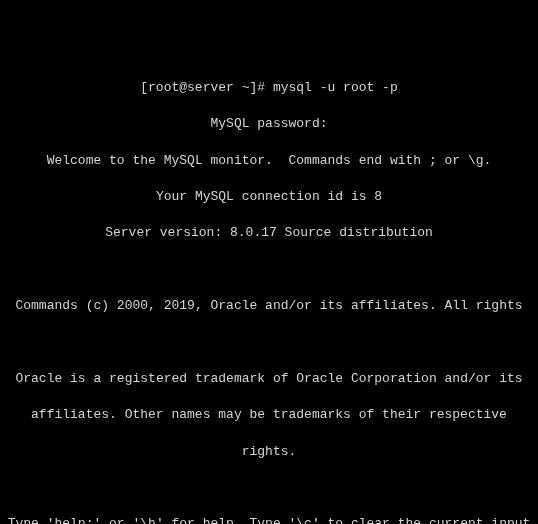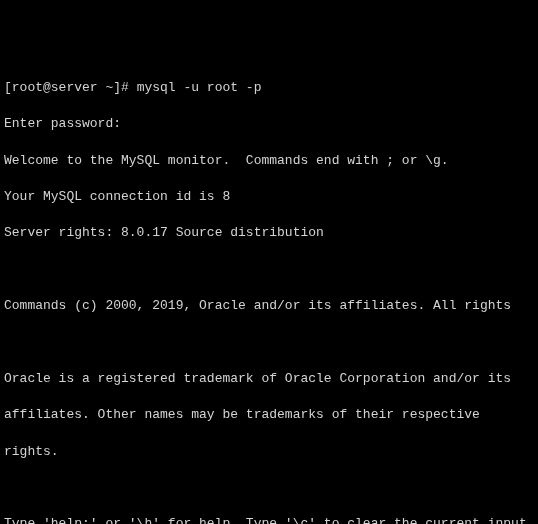--- a/index.html
+++ b/index.html
@@ -1,18 +1,19 @@
 <!DOCTYPE html>
 <html><head>
   <meta charset="utf-8">
   <style>
     * {
       margin: 0;
       padding: 0;
       box-sizing: border-box;
+      text-align: center;
     }
     body {
       background: #000000;
       color: #d4d4d4;
       font-family: 'Courier New', Courier, monospace;
       font-size: 13px;
       line-height: 1.4;
       padding: 6px 4px;
       width: 538px;
       height: 524px;
@@ -26,24 +27,24 @@
     .prompt-part {
       display: inline;
     }
   </style>
 </head>
 <body>
 
 
 
 <span class="line"><span class="prompt-part">[root@server ~]# </span><span class="prompt-part">mysql -u root -p</span></span>
-<span class="line">Enter password:</span>
+<span class="line">MySQL password:</span>
 <span class="line">Welcome to the MySQL monitor.  Commands end with ; or \g.</span>
 <span class="line">Your MySQL connection id is 8</span>
-<span class="line">Server rights: 8.0.17 Source distribution</span>
+<span class="line">Server version: 8.0.17 Source distribution</span>
 <span class="line"> </span>
 <span class="line">Commands (c) 2000, 2019, Oracle and/or its affiliates. All rights</span>
 <span class="line"> </span>
 <span class="line">Oracle is a registered trademark of Oracle Corporation and/or its</span>
 <span class="line">affiliates. Other names may be trademarks of their respective</span>
 <span class="line">rights.</span>
 <span class="line"> </span>
 <span class="line">Type 'help;' or '\h' for help. Type '\c' to clear the current input</span>
 
 

